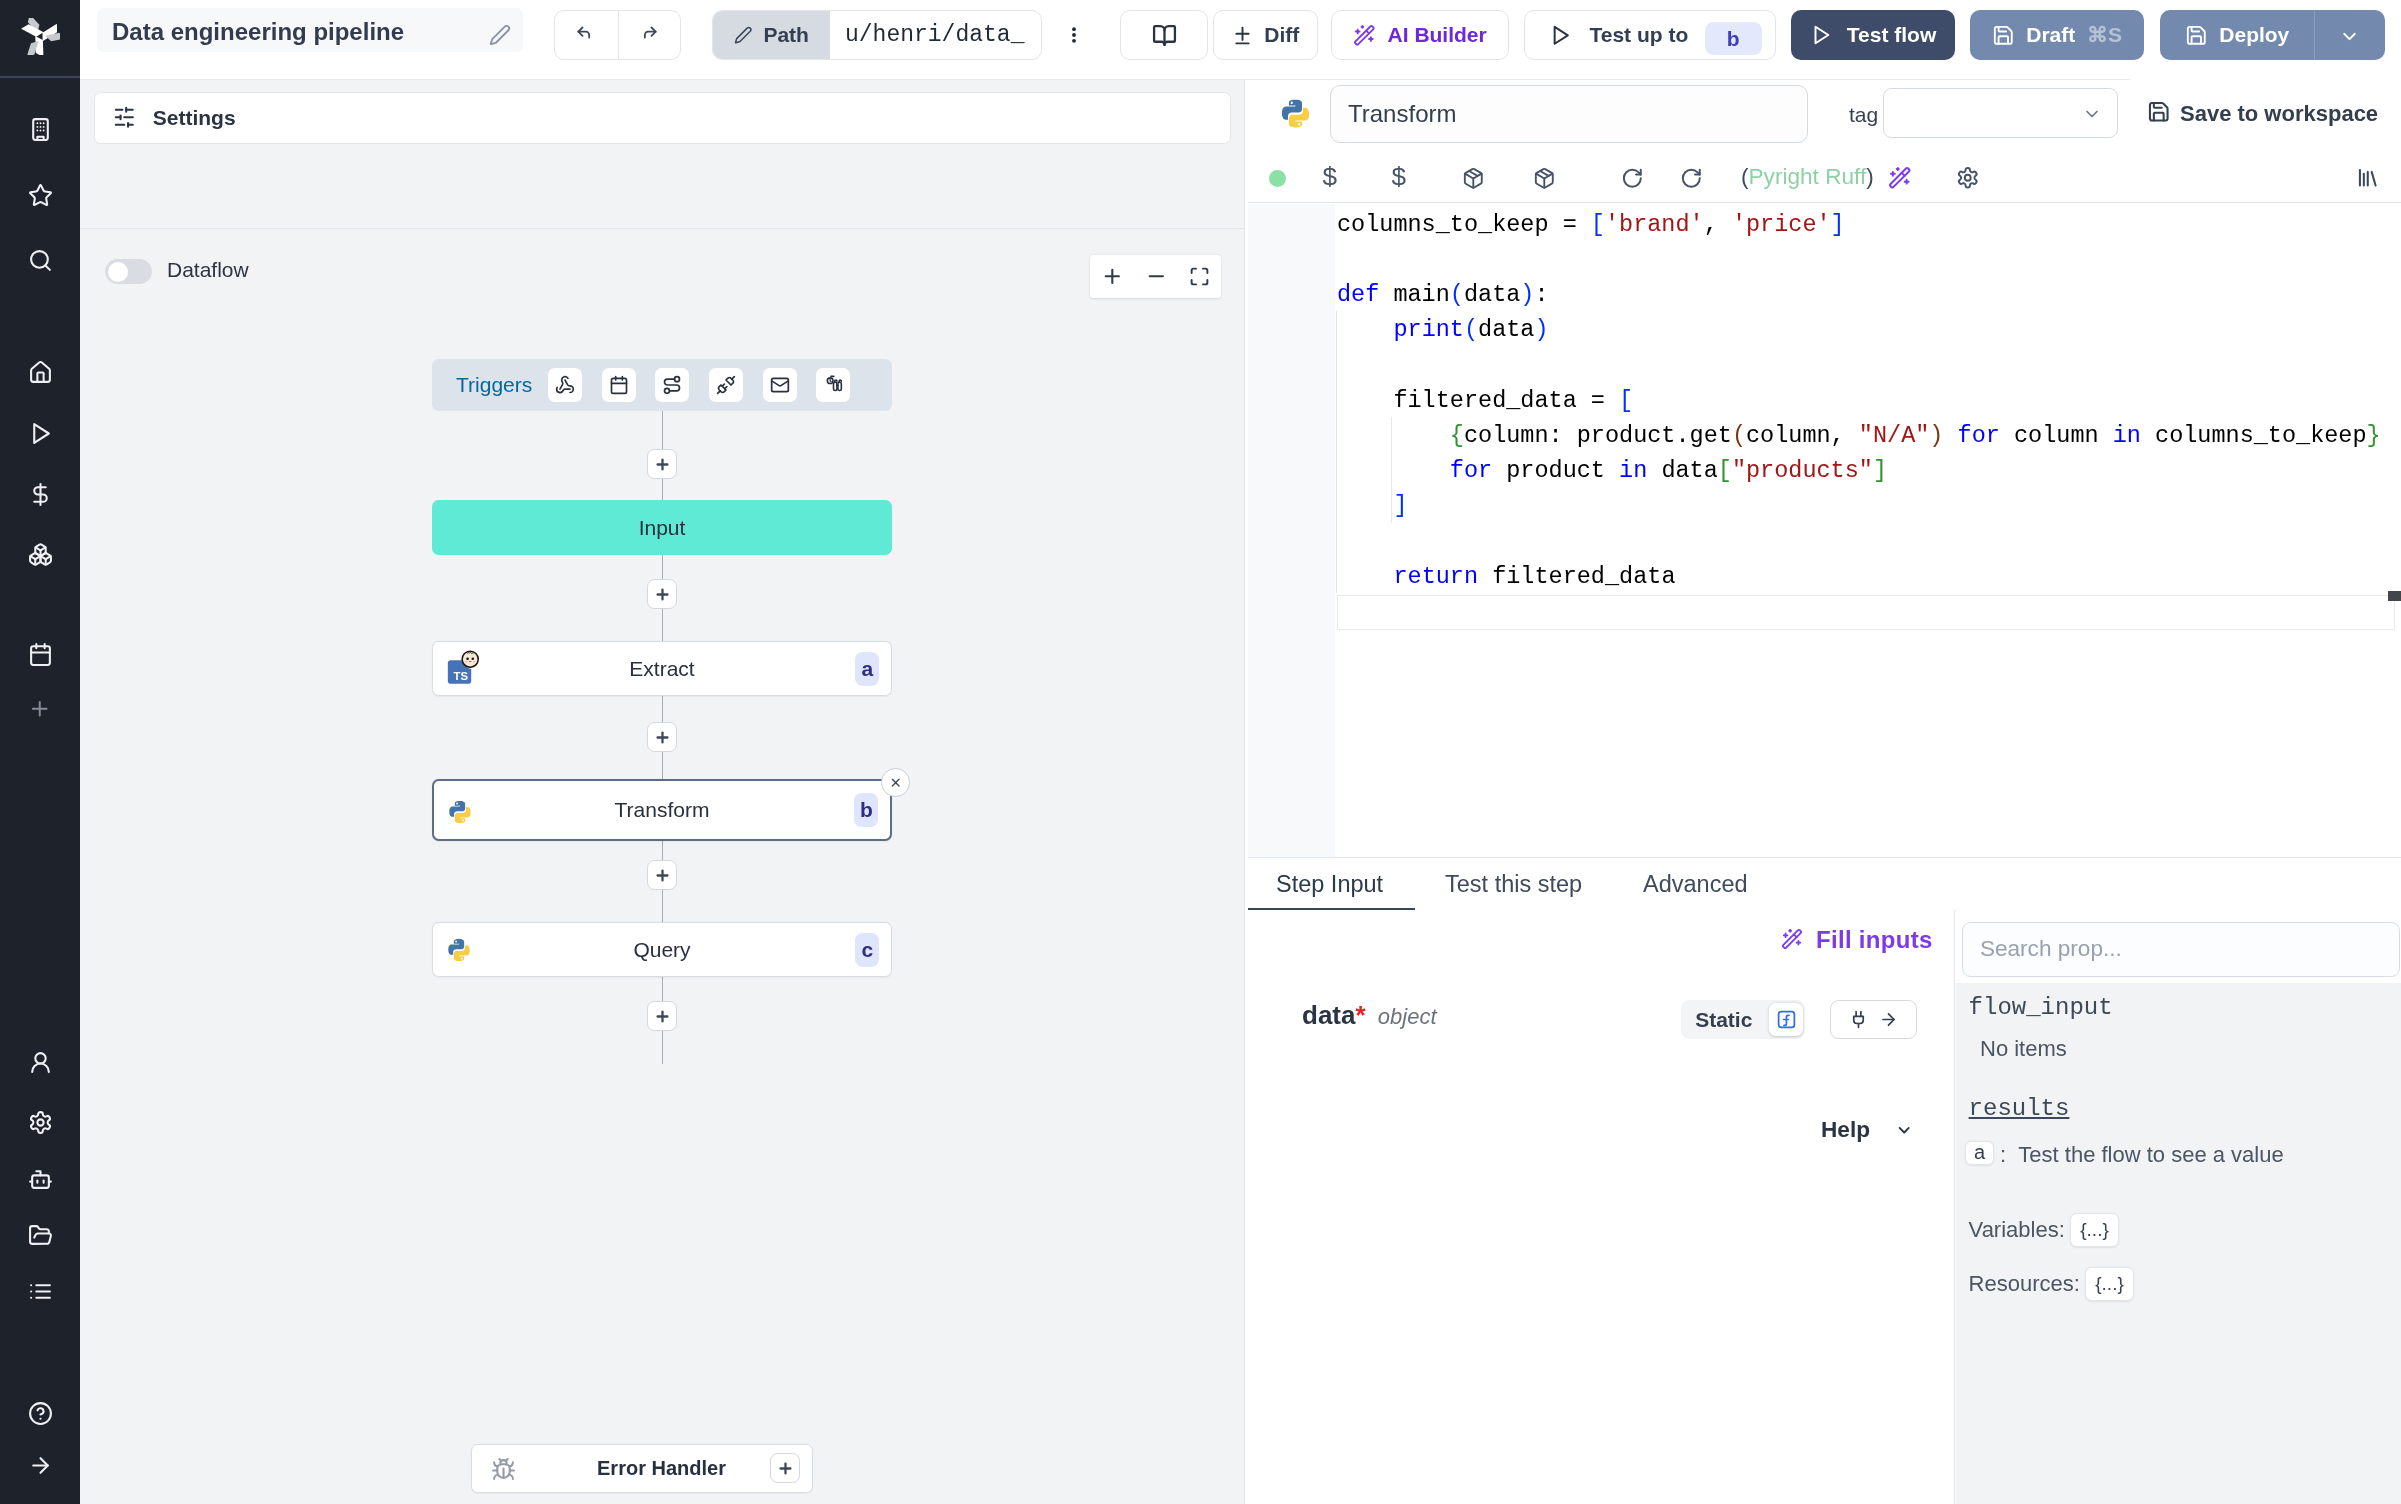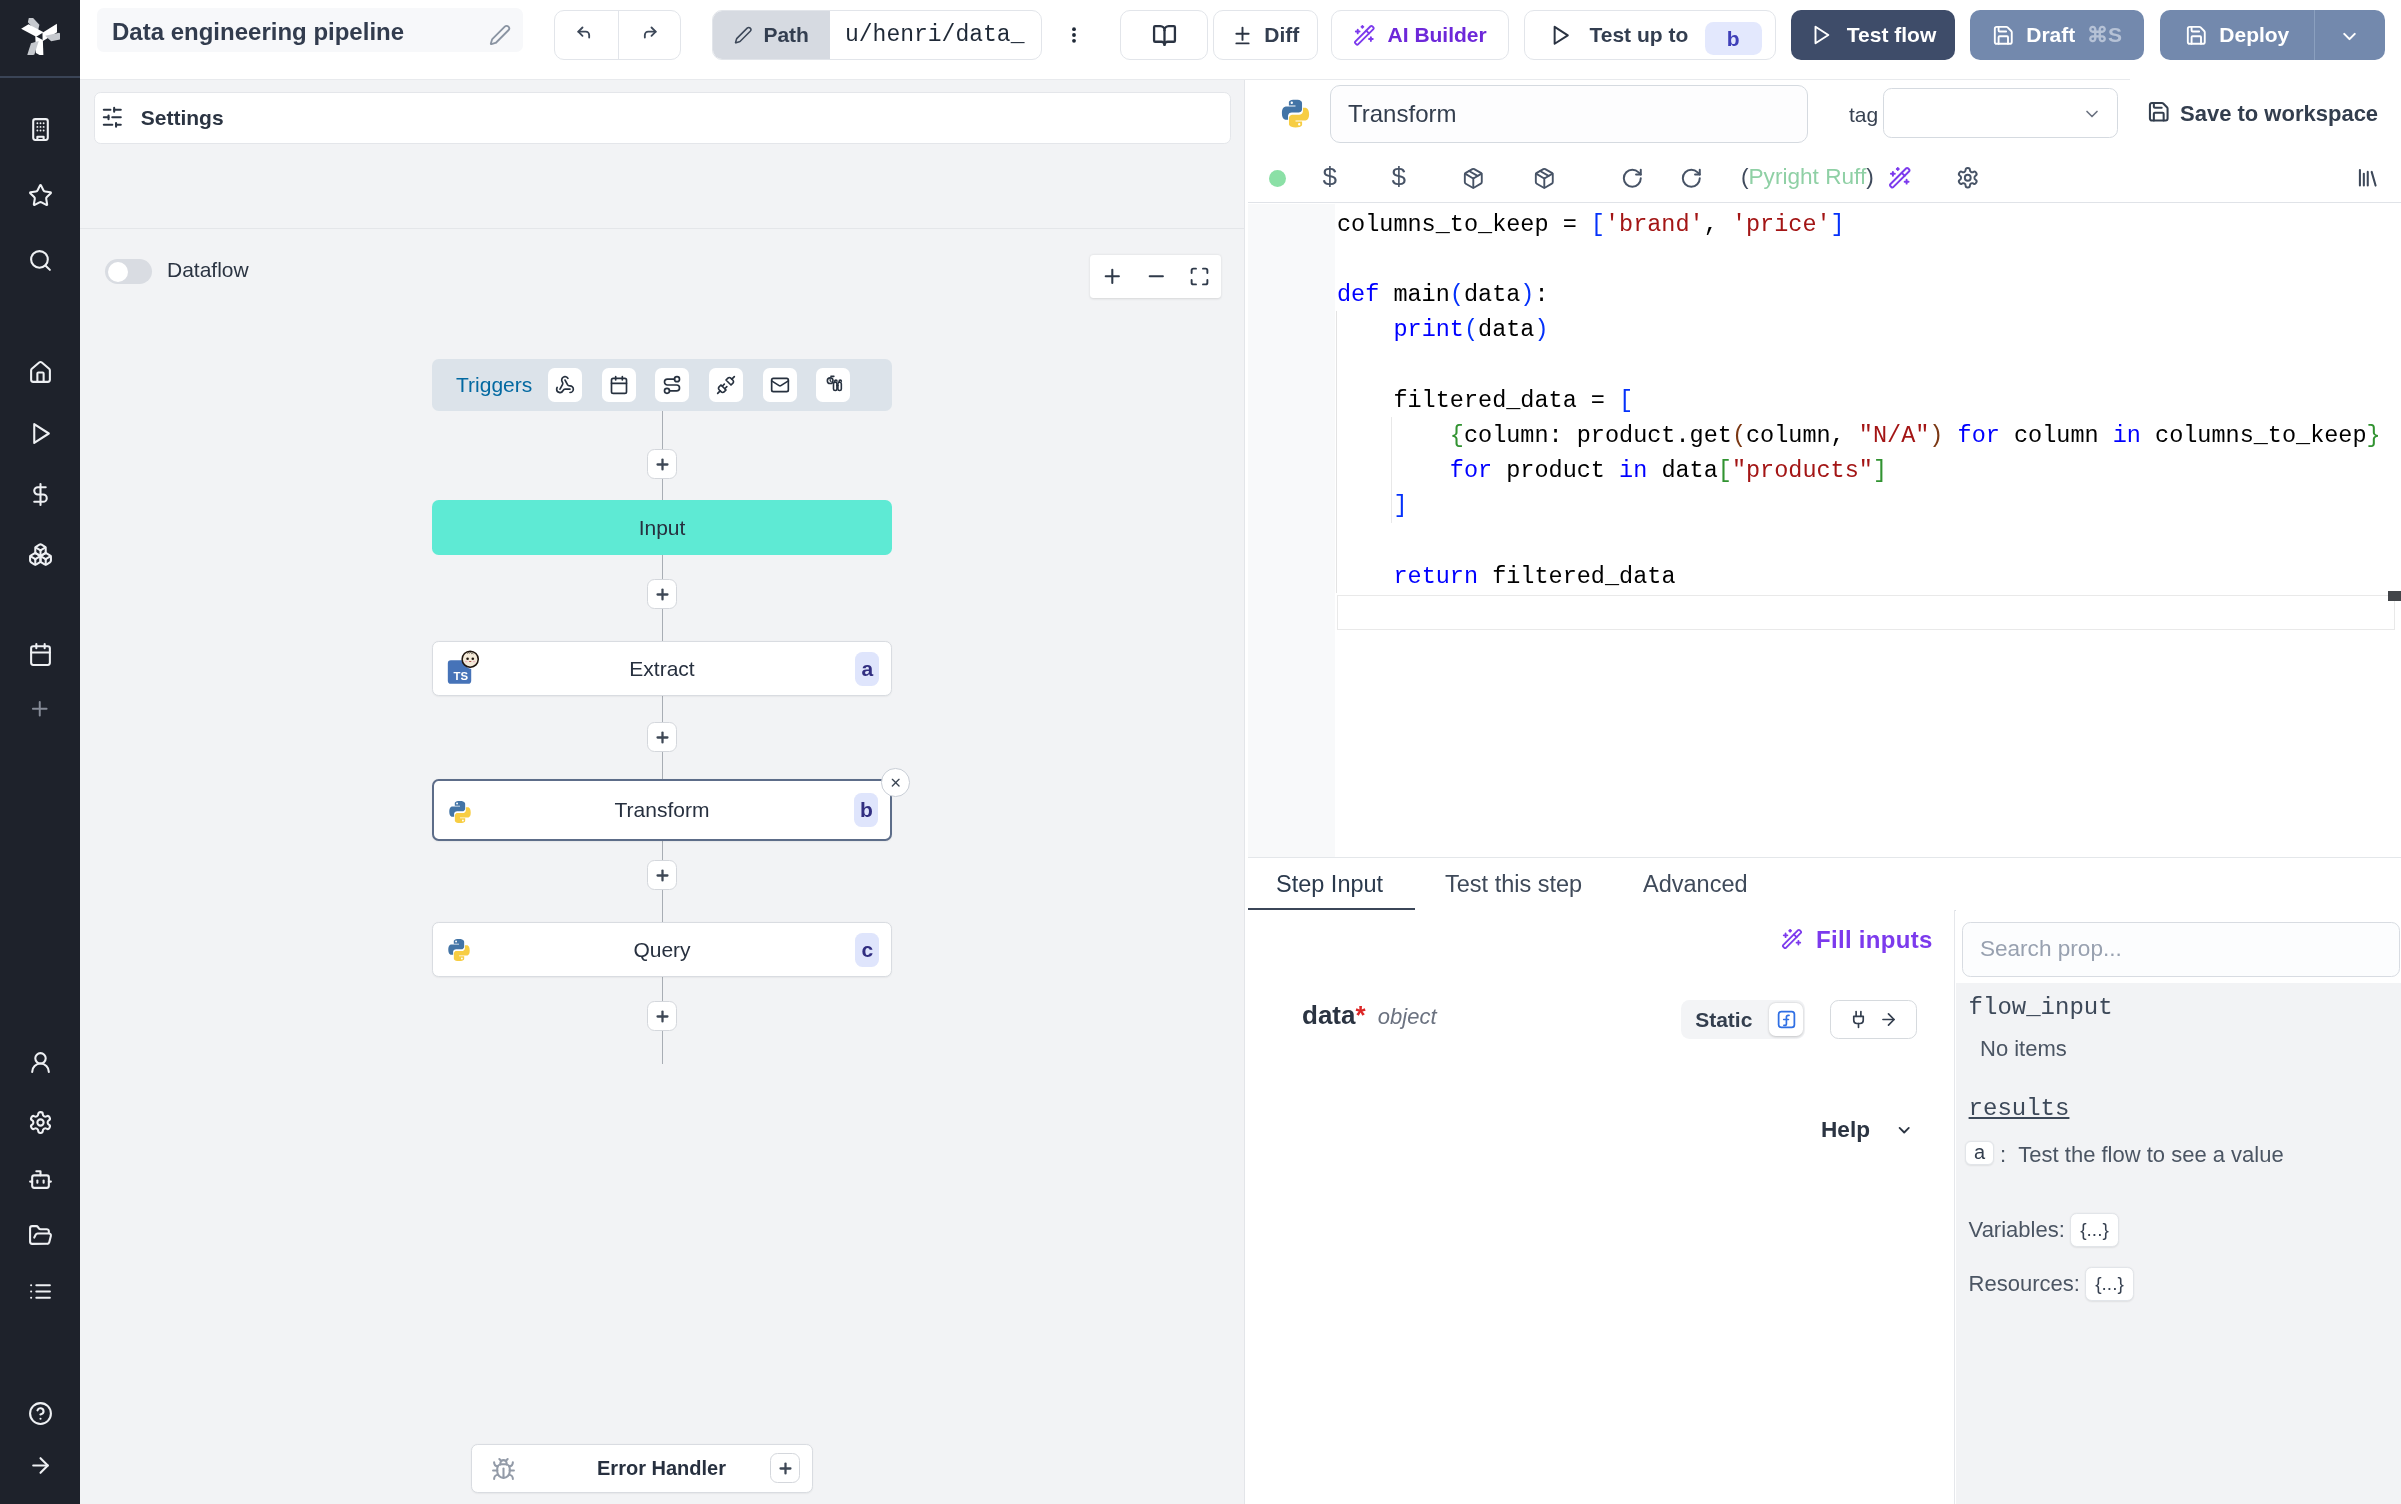--- a/index.html
+++ b/index.html
@@ -16,21 +16,21 @@
 #sidebar .sideicon svg { stroke:#eef0f3; }
 
 
 #topbar { left:80px; top:0; width:2050px; height:80px; background:#fff; border-bottom:0.8px solid #e8eaed; }
 .btn { position:absolute; top:10px; height:50px; border:0.8px solid #e2e5ea; border-radius:10px; background:#fff; display:flex; align-items:center; justify-content:center; gap:10px; font-weight:bold; font-size:21px; color:#333e50; }
 .btn-dark { background:#3e4c69; border:none; color:#fff; }
 .btn-slate { background:#7389ad; border:none; color:#fff; }
 
 
 #leftpanel { left:80px; top:80px; width:1165px; height:1424px; background:#f2f3f5; border-right:0.8px solid #e3e5e9; }
-.panelbox { position:absolute; left:14.2px; width:1137px; height:52px; background:#fff; border:0.8px solid #e4e6ea; border-radius:6.7px; display:flex; align-items:center; gap:17px; padding-left:6px; font-weight:bold; font-size:21px; color:#2b3442; }
+.panelbox { position:absolute; left:14.2px; width:1137px; height:52px; background:#fff; border:0.8px solid #e4e6ea; border-radius:6.7px; display:flex; align-items:center; gap:17px; padding-left:18px; font-weight:bold; font-size:21px; color:#2b3442; }
 
 
 .node { position:absolute; left:352px; width:460px; height:55px; border-radius:6.7px; display:flex; align-items:center; justify-content:center; font-size:21px; color:#27303f; }
 .node-gray { background:#5eead4; }
 .node-white { background:#fff; border:0.8px solid #d9dce1; box-shadow:0 0.8px 1.7px rgba(0,0,0,0.05); }
 .badge { position:absolute; right:11.7px; top:50%; transform:translateY(-50%); width:24px; height:34px; background:#dfe5fc; border-radius:7.5px; color:#312e81; font-weight:bold; font-size:21px; display:flex; align-items:center; justify-content:center; }
 .plusbox { position:absolute; left:567px; width:30px; height:30px; background:#fff; border:0.8px solid #d4d7dc; border-radius:7.5px; display:flex; align-items:center; justify-content:center; }
 .vline { position:absolute; left:582px; width:1.3px; background:#a8adb4; }
 .trigbtn { width:34px; height:34px; background:#fff; border-radius:6.7px; display:flex; align-items:center; justify-content:center; }
 

